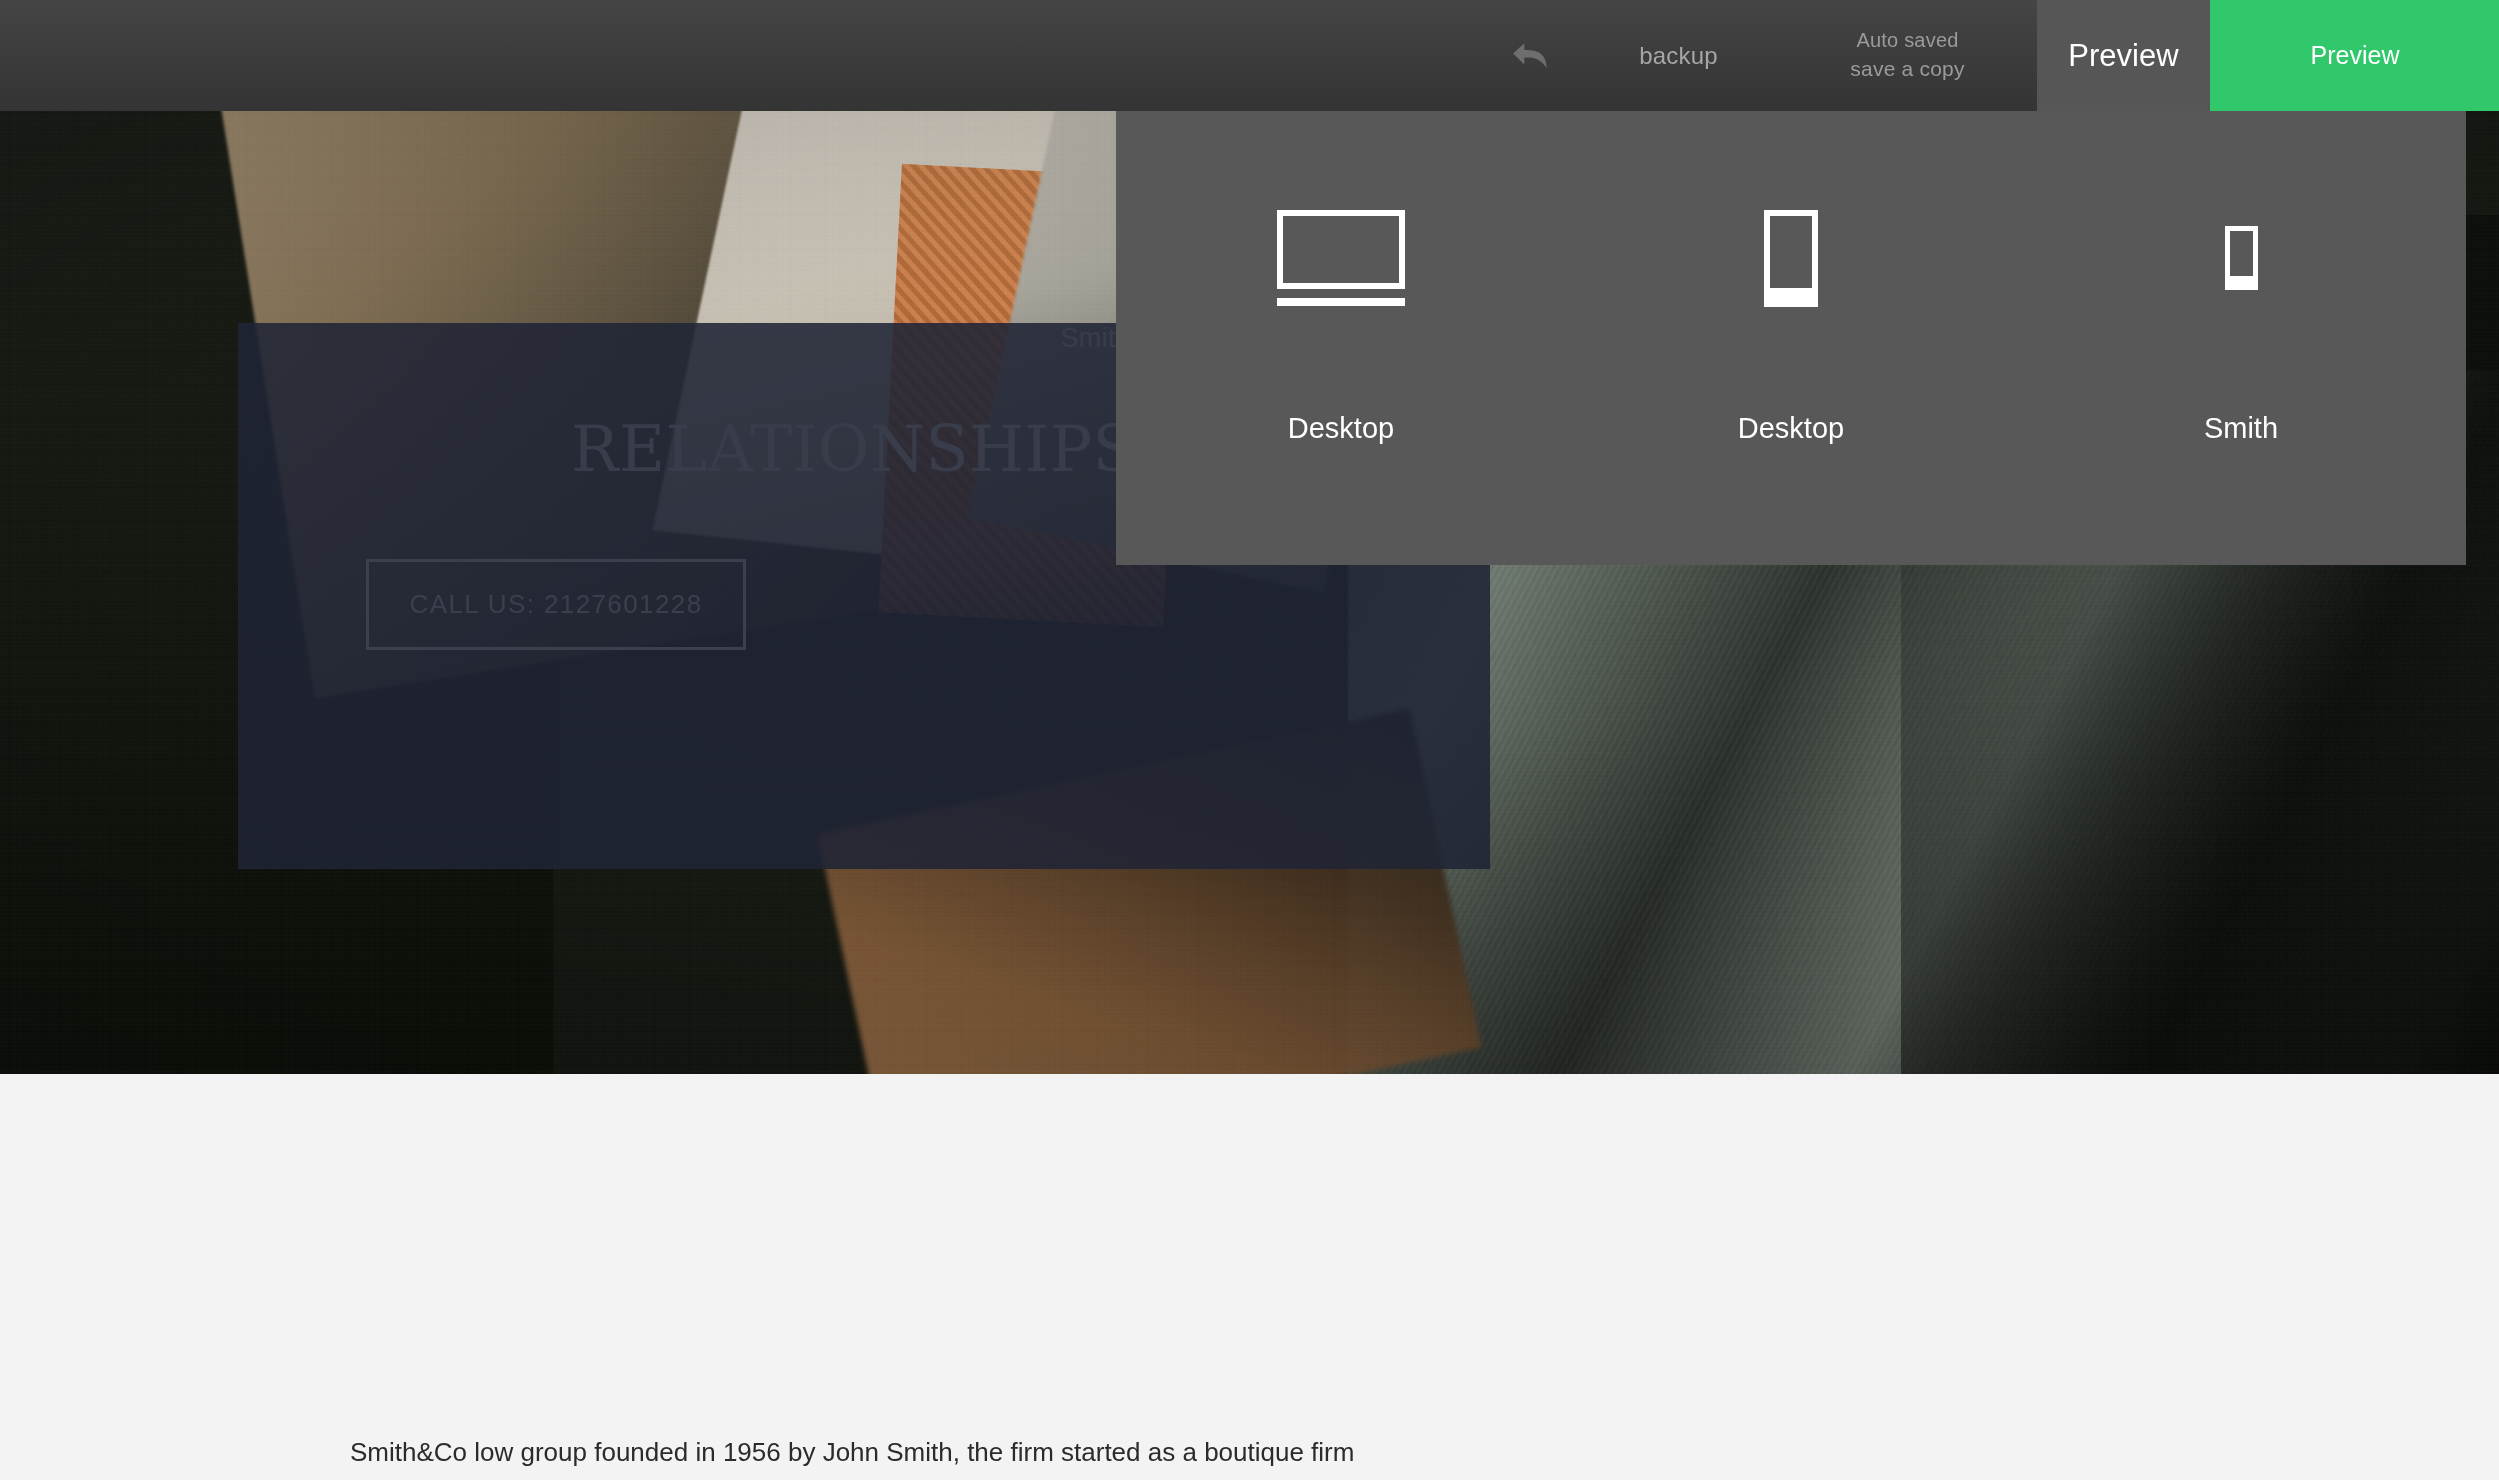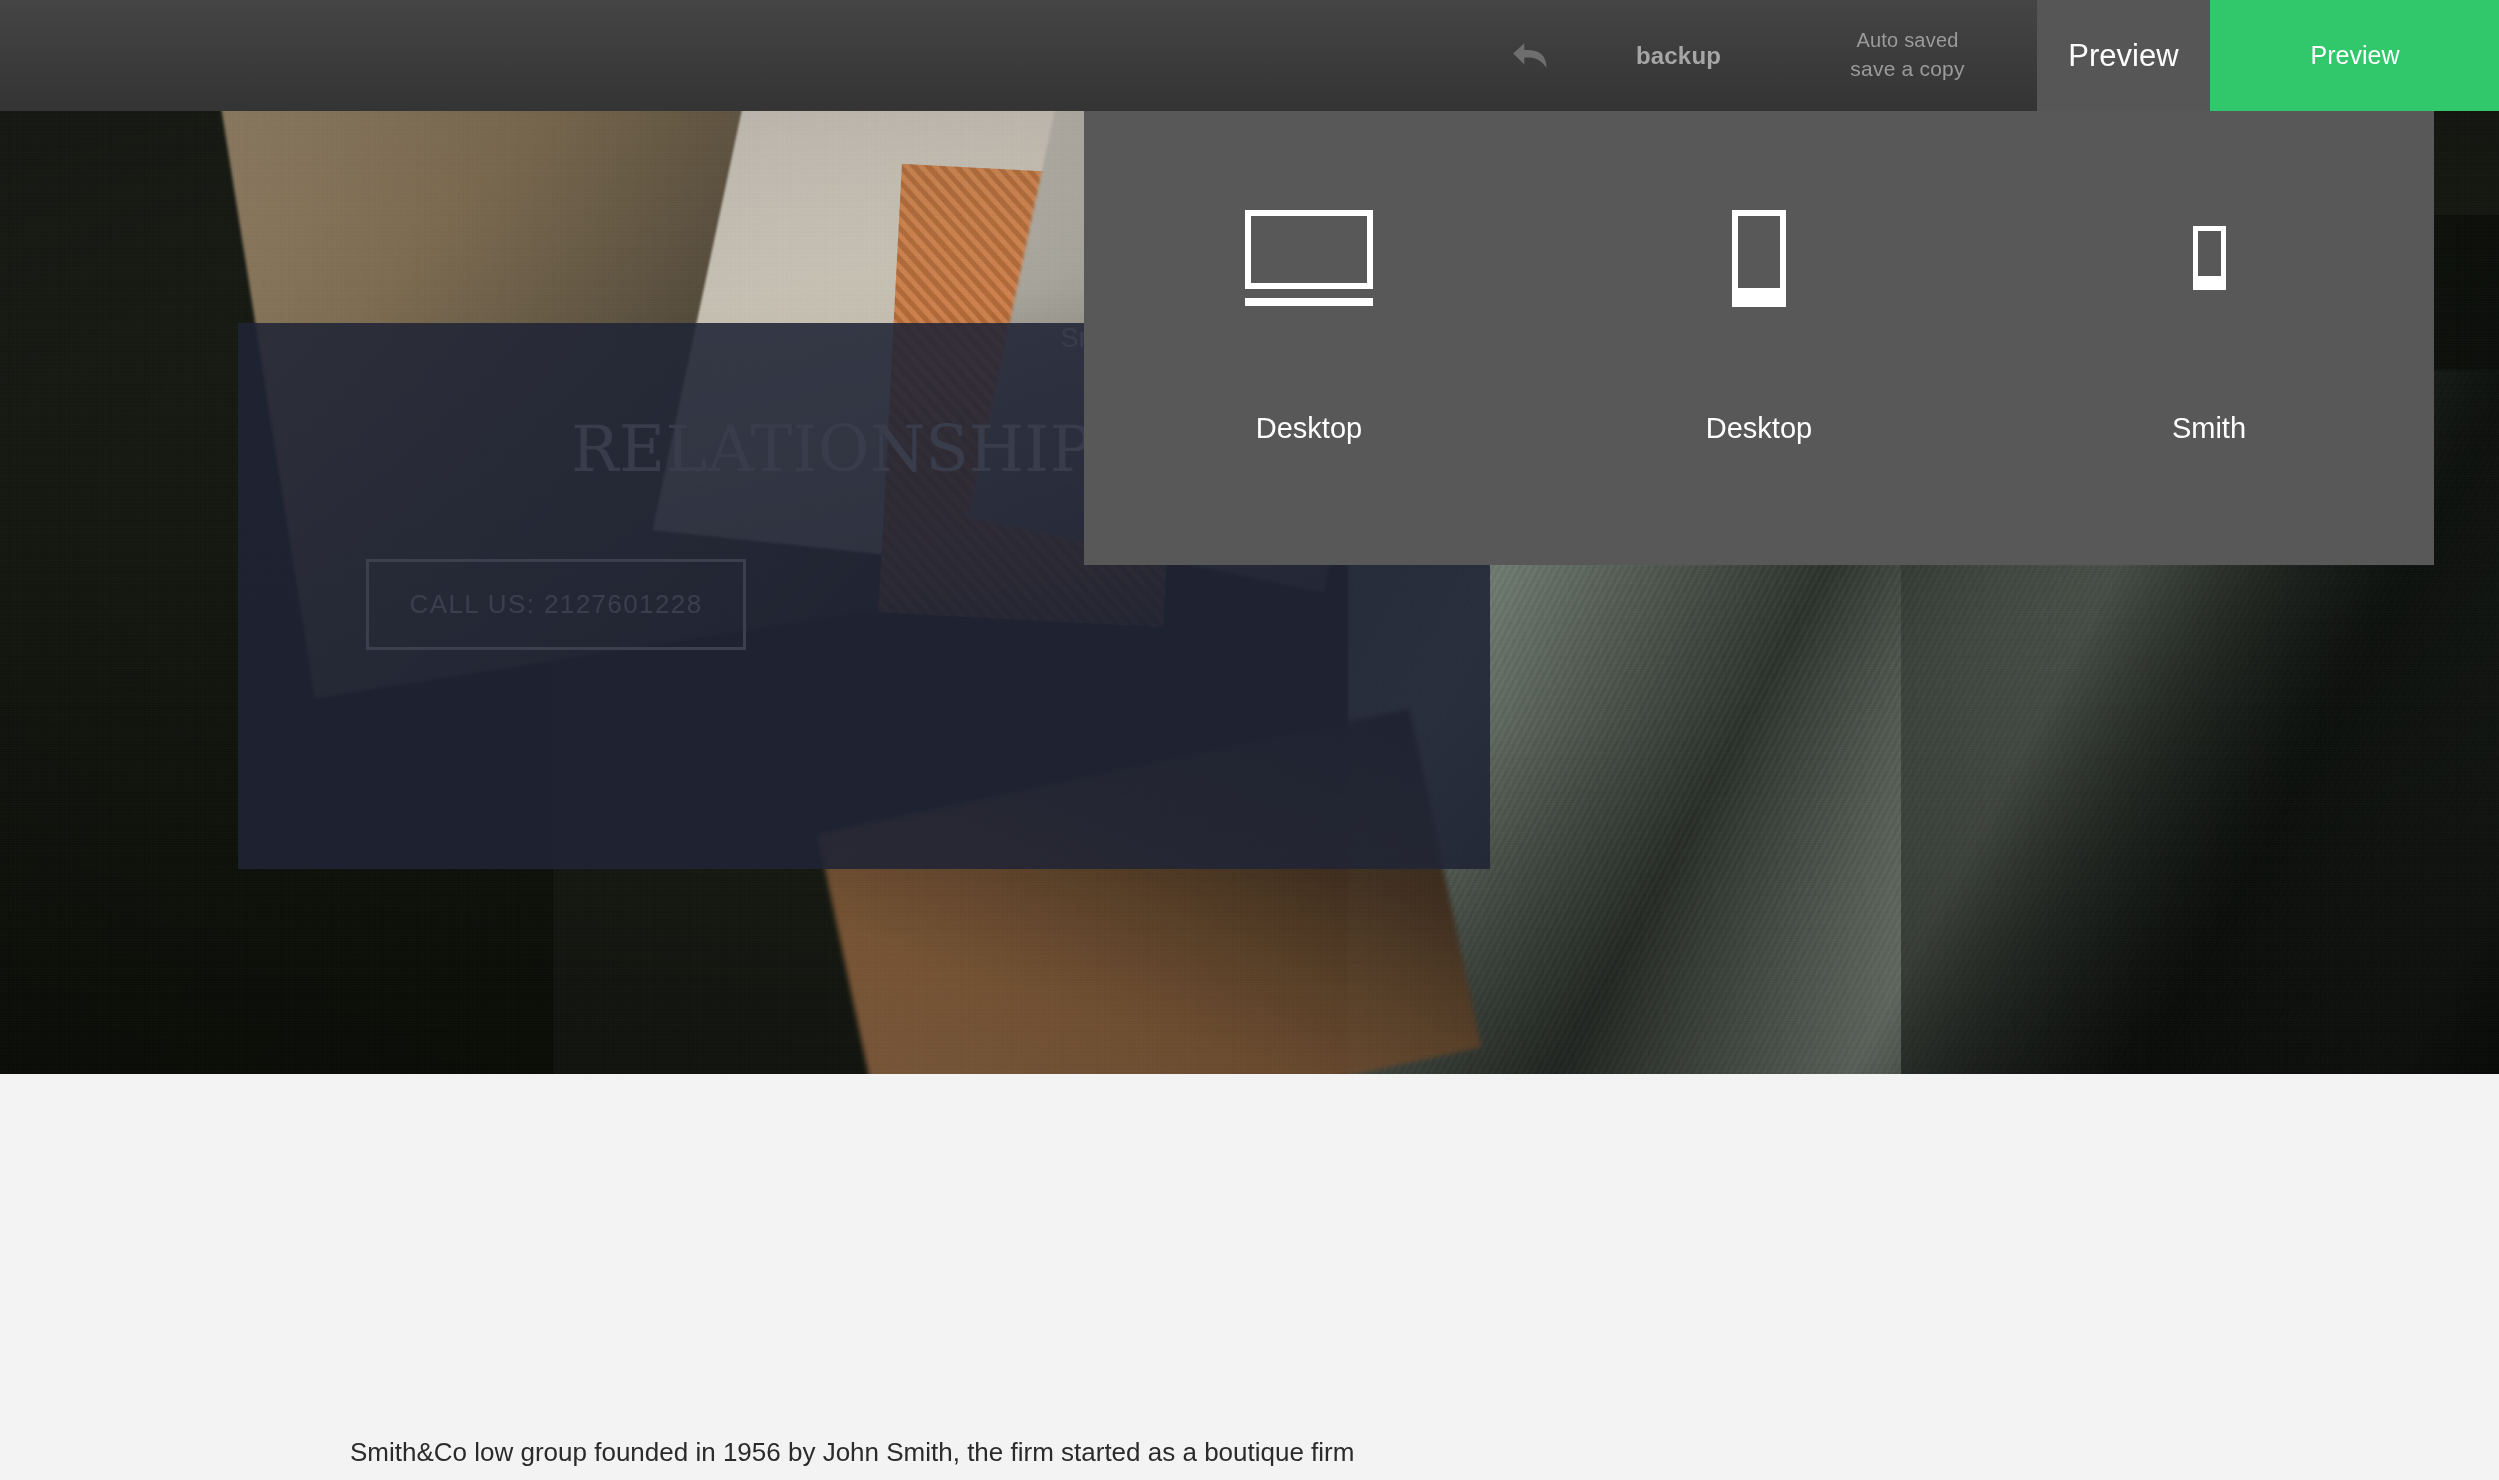--- a/index.html
+++ b/index.html
@@ -22,36 +22,36 @@
     display:flex; align-items:center; justify-content:flex-end;
   }
   .tb-item{
     height:111px; display:flex; flex-direction:column;
     align-items:center; justify-content:center;
     color:#fff; font-size:25px; letter-spacing:0.2px;
   }
   .tb-undo{ width:95px; }
   .tb-undo svg{ display:block; }
   .tb-help{ width:173px; color:#f2f2f2; }
-  .tb-backup{ width:199px; color:#a6a6a6; font-size:24px;font-weight:bold; }
+  .tb-backup{ width:199px; color:#a6a6a6; font-size:24px; }
   .tb-autosave{ width:259px; line-height:1.28; }
   .tb-autosave .l1{ color:#9b9b9b; font-size:20px;text-align:center; }
   .tb-autosave .l2{ color:#9b9b9b; font-size:21px; margin-top:1.7px; }
   .tb-preview{
     width:173px; height:111px; background:#565656; color:#fff;
     font-size:31px; display:flex; align-items:center; justify-content:center;
   }
   .tb-publish{
     width:290px; height:111px; background:#30c86a; color:#fff;
     font-size:25px; display:flex; align-items:center; justify-content:center;
   }
 
   
   .device-panel{
-    position:absolute; left:1084px; top:111px;
+    position:absolute; left:1116px; top:111px;
     width:1350px; height:454px;
     background:#585858;
     z-index:35;
     display:flex; align-items:stretch;
   }
   .device-opt{
     flex:1 1 0; position:relative;
     display:flex; flex-direction:column;
     align-items:center;
   }

